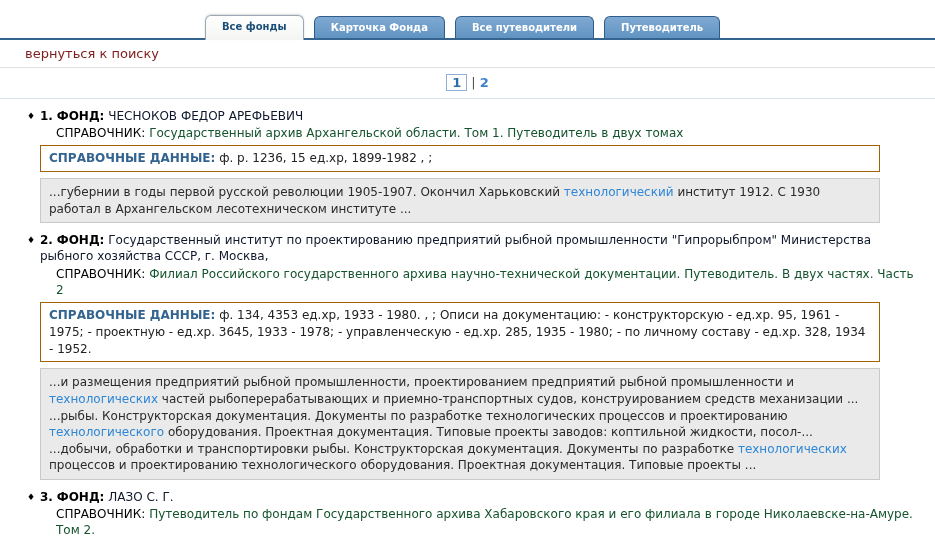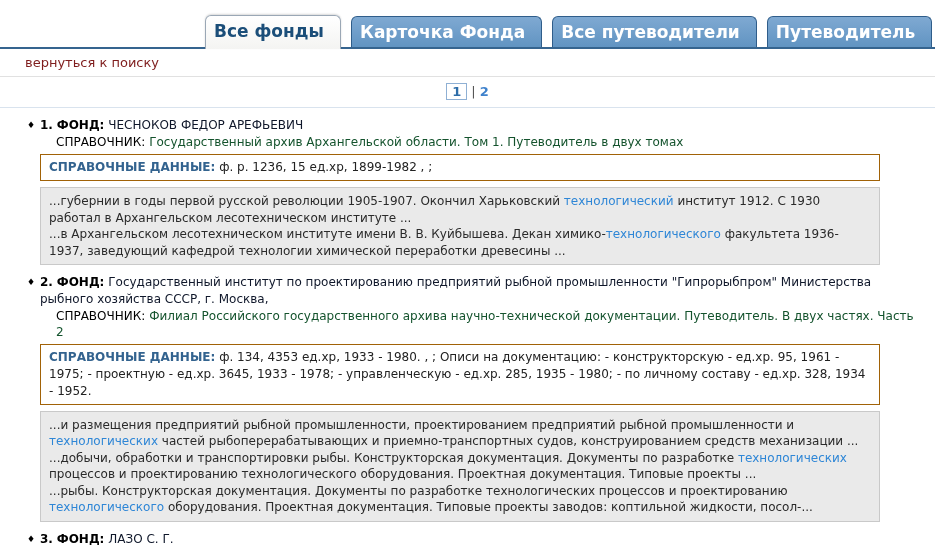--- a/index.html
+++ b/index.html
@@ -1,23 +1,23 @@
 <!DOCTYPE html>
 <html><head>
 <meta charset="utf-8">
 <style>
   * { margin:0; padding:0; box-sizing:border-box; }
   body { background:#fff; font-family:"DejaVu Sans","Liberation Sans",sans-serif; }
   .page { position:relative; width:935px; height:548px; overflow:hidden; background:#fff; }
 
   
   .tabs-row { padding:15px 0 0 205px; border-bottom:2px solid #35648f; white-space:nowrap; }
-  .tab { display:inline-block; vertical-align:bottom; margin-right:5px; padding:5px 16px 5px 8px;
+  .tab { display:inline-block; vertical-align:bottom; margin-right:5px; padding:5px 16px 5px 16px;
          border:1px solid #2f5d8a; border-bottom:none; border-radius:6px 6px 0 0;
-         background:linear-gradient(#7fa9d2,#6194c2); color:#fff; font-weight:bold; font-size:17px;
+         background:linear-gradient(#7fa9d2,#6194c2); color:#fff; font-weight:bold; font-size:10px;
          cursor:pointer; }
   .tab.active { background:linear-gradient(#ffffff,#f4f4f2); color:#1b4e79; border-color:#9aa7b5;
                 margin-bottom:-2px; padding-bottom:8px; box-shadow:0 -1px 2px rgba(0,0,0,0.15); }
 
   
   .header-row { display:flex; justify-content:space-between; align-items:center;
                 padding:6px 18px 6px 25px; border-bottom:1px solid #e1e1e1; font-size:13px; }
   .lbl { color:#336699; font-weight:bold; }
   .cnt { color:#000; font-weight:bold; }
   .sep { color:#777; padding:0 3px; }
@@ -80,43 +80,42 @@
     <div class="sprav-line">
       <span class="sprav-label">СПРАВОЧНИК:</span>
       <span class="sprav-text">Государственный архив Архангельской области. Том 1. Путеводитель в двух томах</span>
     </div>
     <div class="data-box">
       <span class="data-label">СПРАВОЧНЫЕ ДАННЫЕ:</span>
       <span class="data-text">ф. р. 1236, 15 ед.хр, 1899-1982 , ;</span>
     </div>
     <div class="snippet-box">
           <div class="frag"><span>...губернии в годы первой русской революции 1905-1907. Окончил Харьковский </span><span class="hl">технологический</span><span> институт 1912. С 1930 работал в Архангельском лесотехническом институте ...</span></div>
-          <div class="frag"><span>...в Архангельском лесотехническом институте имени В. В. Куйбышева. Декан химико-</span><span class="hl">технологического</span><span> факультета 1936-1937, заведующий кафедрой технологии химической переработки древесины ...</span></div>
         </div>
   </div>
 
   <div class="result">
     <div class="title-line">
       <span class="bullet">♦</span>
       <span class="num">2.</span>
       <span class="fond-label">ФОНД:</span>
       <a class="fond-name">Государственный институт по проектированию предприятий рыбной промышленности "Гипрорыбпром" Министерства рыбного хозяйства СССР, г. Москва,</a>
     </div>
     <div class="sprav-line">
       <span class="sprav-label">СПРАВОЧНИК:</span>
       <span class="sprav-text">Филиал Российского государственного архива научно-технической документации. Путеводитель. В двух частях. Часть 2</span>
     </div>
     <div class="data-box">
       <span class="data-label">СПРАВОЧНЫЕ ДАННЫЕ:</span>
       <span class="data-text">ф. 134, 4353 ед.хр, 1933 - 1980. , ; Описи на документацию: - конструкторскую - ед.хр. 95, 1961 - 1975; - проектную - ед.хр. 3645, 1933 - 1978; - управленческую - ед.хр. 285, 1935 - 1980; - по личному составу - ед.хр. 328, 1934 - 1952.</span>
     </div>
     <div class="snippet-box">
           <div class="frag"><span>...и размещения предприятий рыбной промышленности, проектированием предприятий рыбной промышленности и </span><span class="hl">технологических</span><span> частей рыбоперерабатывающих и приемно-транспортных судов, конструированием средств механизации ...</span></div>
+          <div class="frag"><span>...рыбы. Конструкторская документация. Документы по разработке технологических процессов и проектированию </span><span class="hl">технологического</span><span> оборудования. Проектная документация. Типовые проекты заводов: коптильной жидкости, посол-...</span></div>
           <div class="frag"><span>...добычи, обработки и транспортировки рыбы. Конструкторская документация. Документы по разработке </span><span class="hl">технологических</span><span> процессов и проектированию технологического оборудования. Проектная документация. Типовые проекты ...</span></div>
-          <div class="frag"><span>...рыбы. Конструкторская документация. Документы по разработке технологических процессов и проектированию </span><span class="hl">технологического</span><span> оборудования. Проектная документация. Типовые проекты заводов: коптильной жидкости, посол-...</span></div>
         </div>
   </div>
 
   <div class="result">
     <div class="title-line">
       <span class="bullet">♦</span>
       <span class="num">3.</span>
       <span class="fond-label">ФОНД:</span>
       <a class="fond-name">ЛАЗО С. Г.</a>
     </div>

